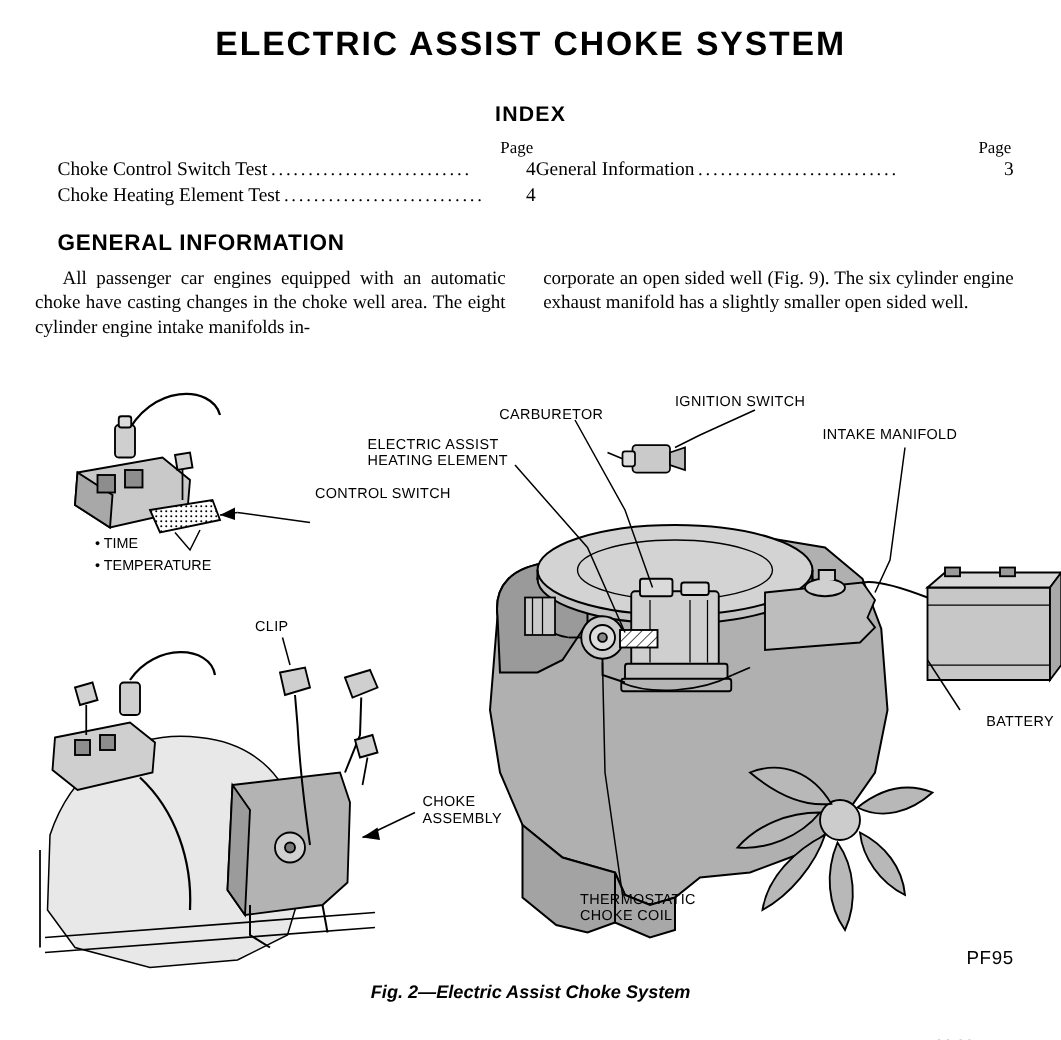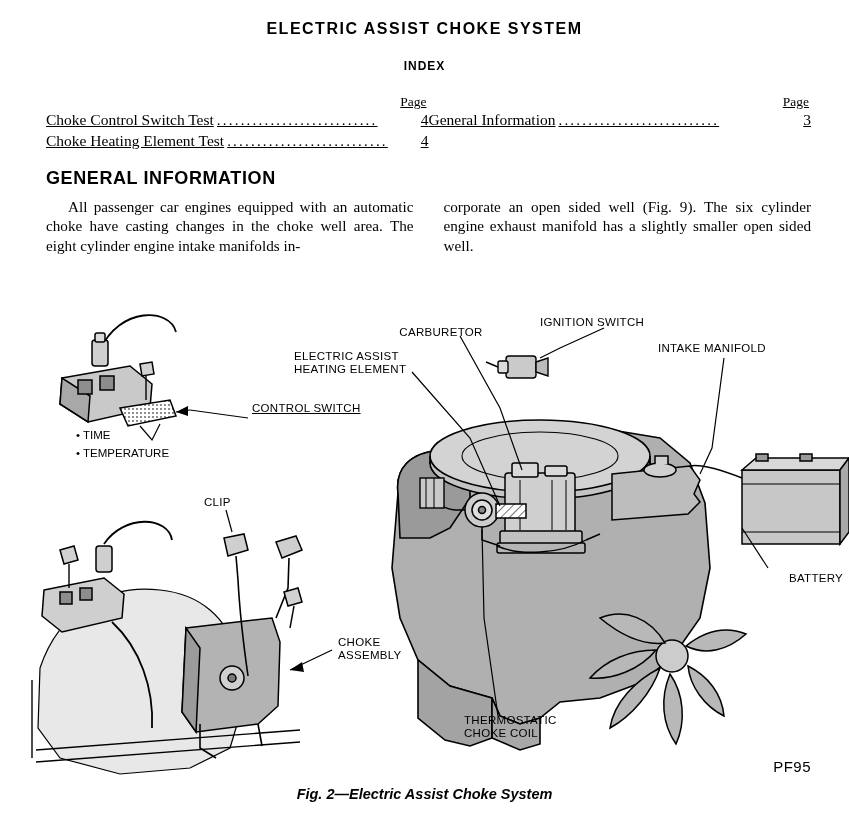--- a/index.html
+++ b/index.html
@@ -17,37 +17,36 @@
   }
   .page {
     position: relative;
     width: 849px;
     height: 832px;
   }
   .title {
     text-align: center;
     font-family: "Liberation Sans", sans-serif;
     font-weight: bold;
-    font-size: 16px;
+    font-size: 27px;
     letter-spacing: 1.5px;
     margin-top: 20px;
   }
   .index-head {
     text-align: center;
     font-family: "Liberation Sans", sans-serif;
     font-weight: bold;
-    font-size: 12px;
+    font-size: 17px;
     letter-spacing: 1px;
-    margin-top: 21px;
+    margin-top: 31px;
   }
   .index-wrap {
     display: flex;
-    margin-top: 22px;
+    margin-top: 9px;
     padding: 0 38px 0 46px;
-    text-decoration: underline;
   }
   .index-col {
     flex: 1 1 50%;
     font-size: 15.5px;
   }
   .page-label {
     text-align: right;
     font-size: 13.5px;
     padding-right: 2px;
     line-height: 1.1;
@@ -73,21 +72,21 @@
   .section-head {
     font-family: "Liberation Sans", sans-serif;
     font-weight: bold;
     font-size: 18px;
     letter-spacing: 0.6px;
     margin: 16px 0 0 46px;
   }
   .body-wrap {
     display: flex;
     margin-top: 8px;
-    padding: 0 38px 0 46px;
+    padding: 0 38px 0 28px;
     gap: 30px;
   }
   .body-col {
     flex: 1 1 50%;
     font-size: 15.2px;
     line-height: 1.28;
     text-align: justify;
   }
   .body-col p { margin: 0; }
   .indent { text-indent: 22px; }
@@ -371,21 +370,21 @@
         <polygon points="176,124 188,118 188,128"></polygon>
         <polygon points="290,382 302,374 304,384"></polygon>
       </g>
     </svg>
 
     <div class="lbl c" style="left:386px; top:38px; width:110px;">CARBURETOR</div>
     <div class="lbl" style="left:540px; top:28px; width:140px;">IGNITION SWITCH</div>
     <div class="lbl" style="left:658px; top:54px; width:130px;">INTAKE MANIFOLD</div>
     <div class="lbl" style="left:294px; top:62px; width:130px;">ELECTRIC ASSIST
 HEATING ELEMENT</div>
-    <div class="lbl" style="left:252px; top:114px; width:130px;text-decoration:underline;">CONTROL SWITCH</div>
+    <div class="lbl" style="left:252px; top:101px; width:130px;">CONTROL SWITCH</div>
     <div class="lbl" style="left:748px; top:284px; width:80px;padding-left:41px;">BATTERY</div>
     <div class="lbl" style="left:204px; top:208px; width:60px;">CLIP</div>
     <div class="lbl" style="left:338px; top:348px; width:80px;">CHOKE
 ASSEMBLY</div>
     <div class="lbl" style="left:464px; top:426px; width:130px;">THERMOSTATIC
 CHOKE COIL</div>
     <div class="bullet" style="left:76px; top:140px;">• TIME</div>
     <div class="bullet" style="left:76px; top:158px;">• TEMPERATURE</div>
   </div>
 

